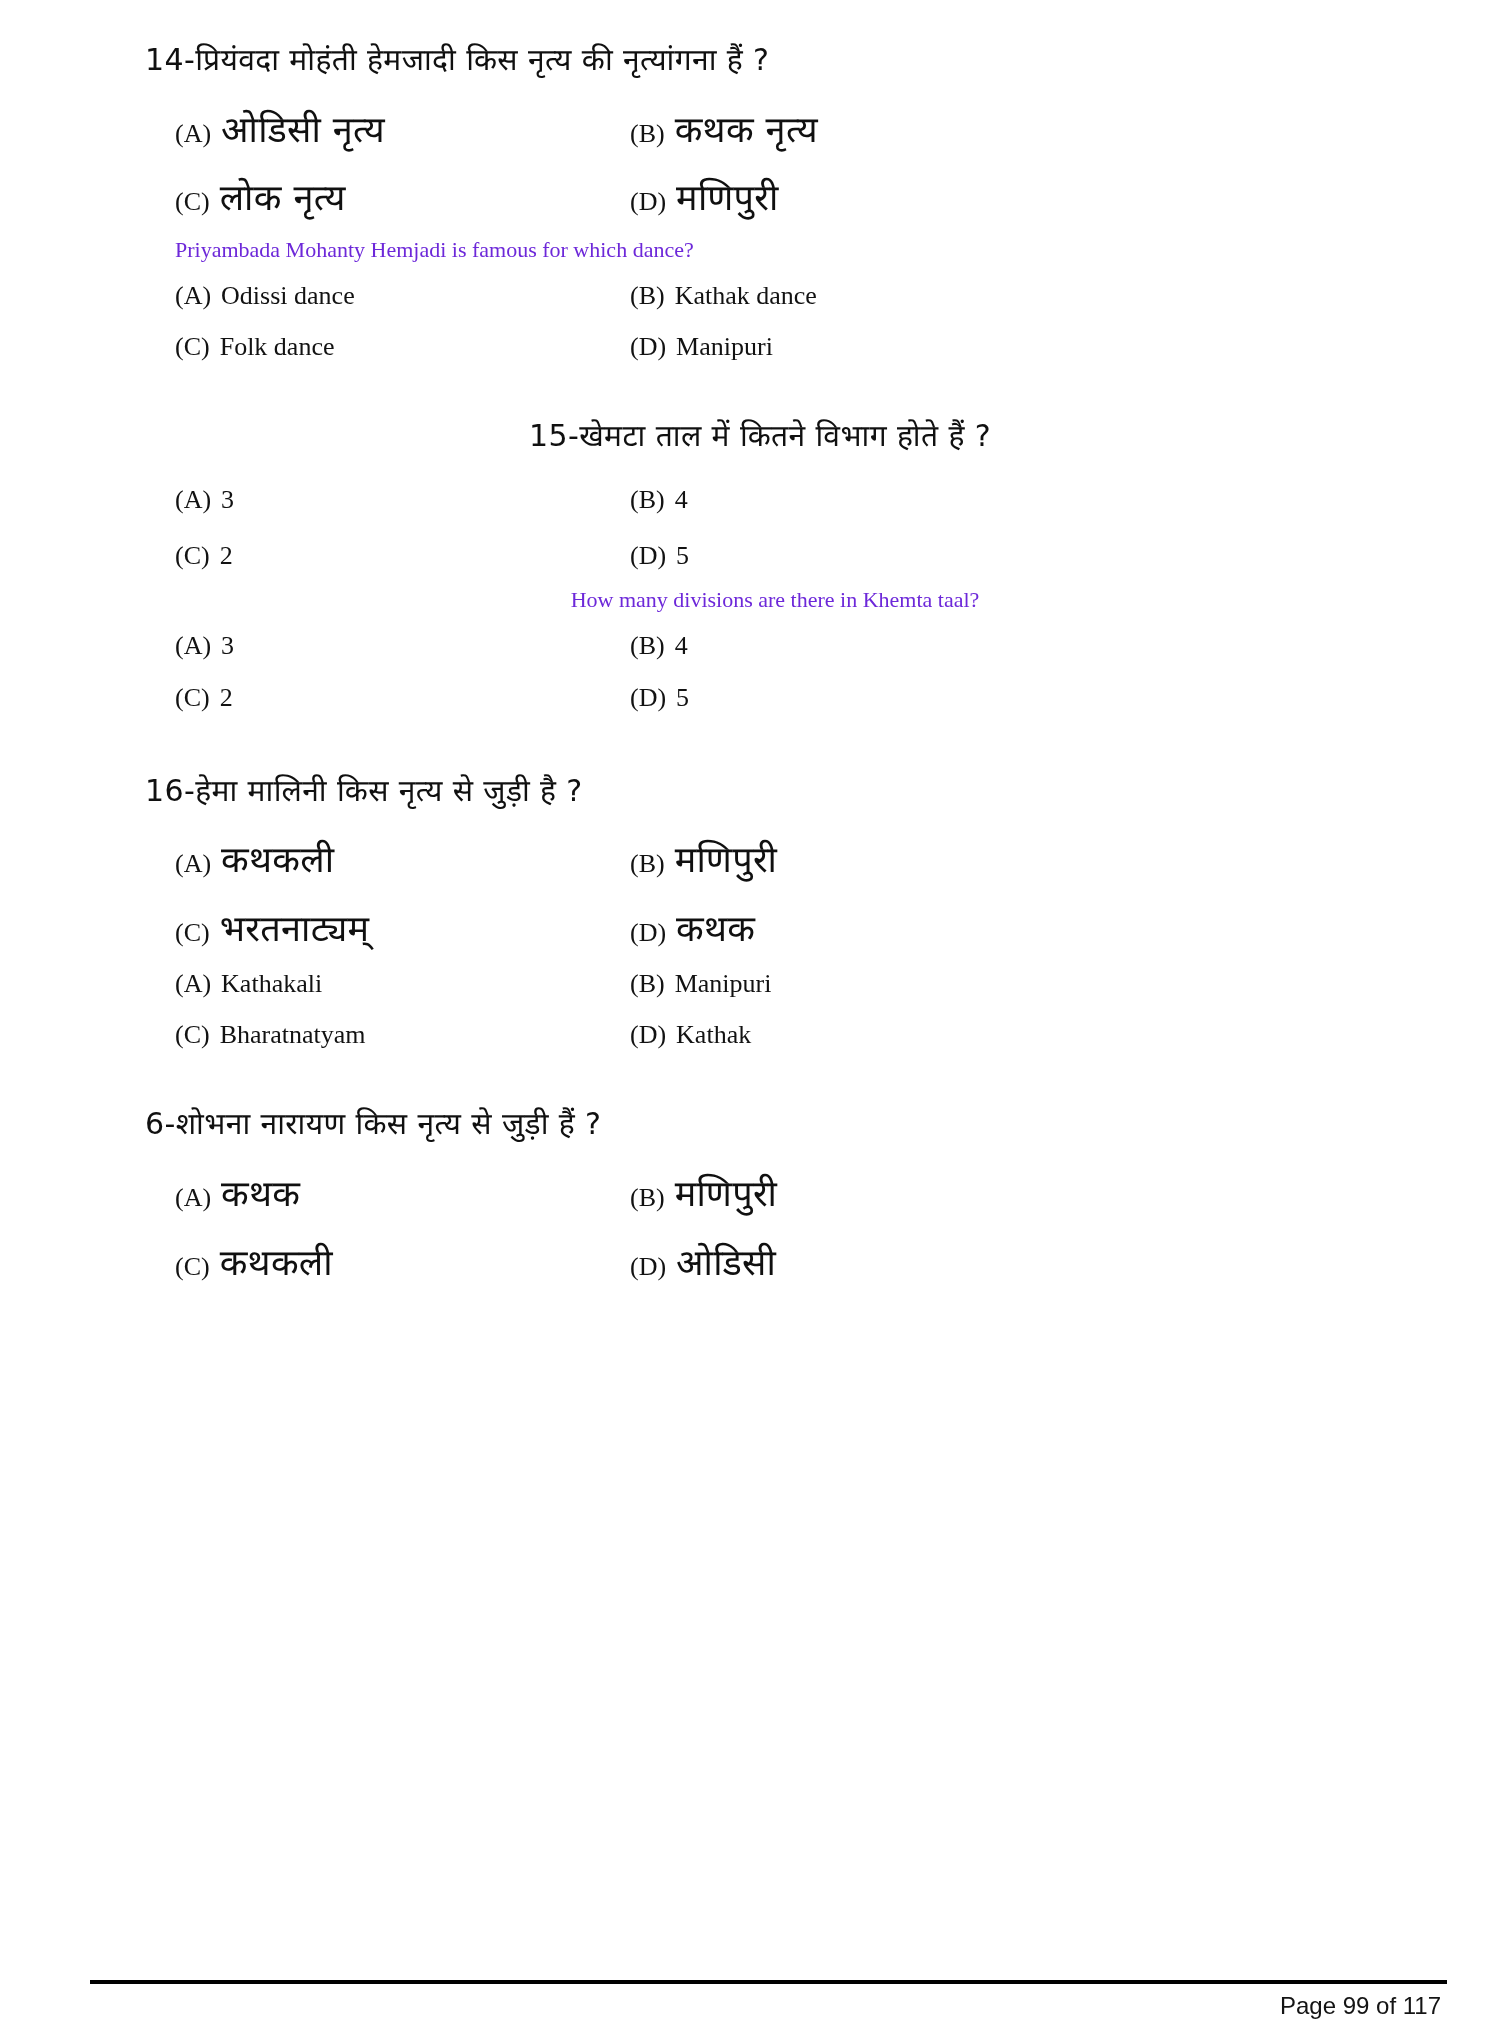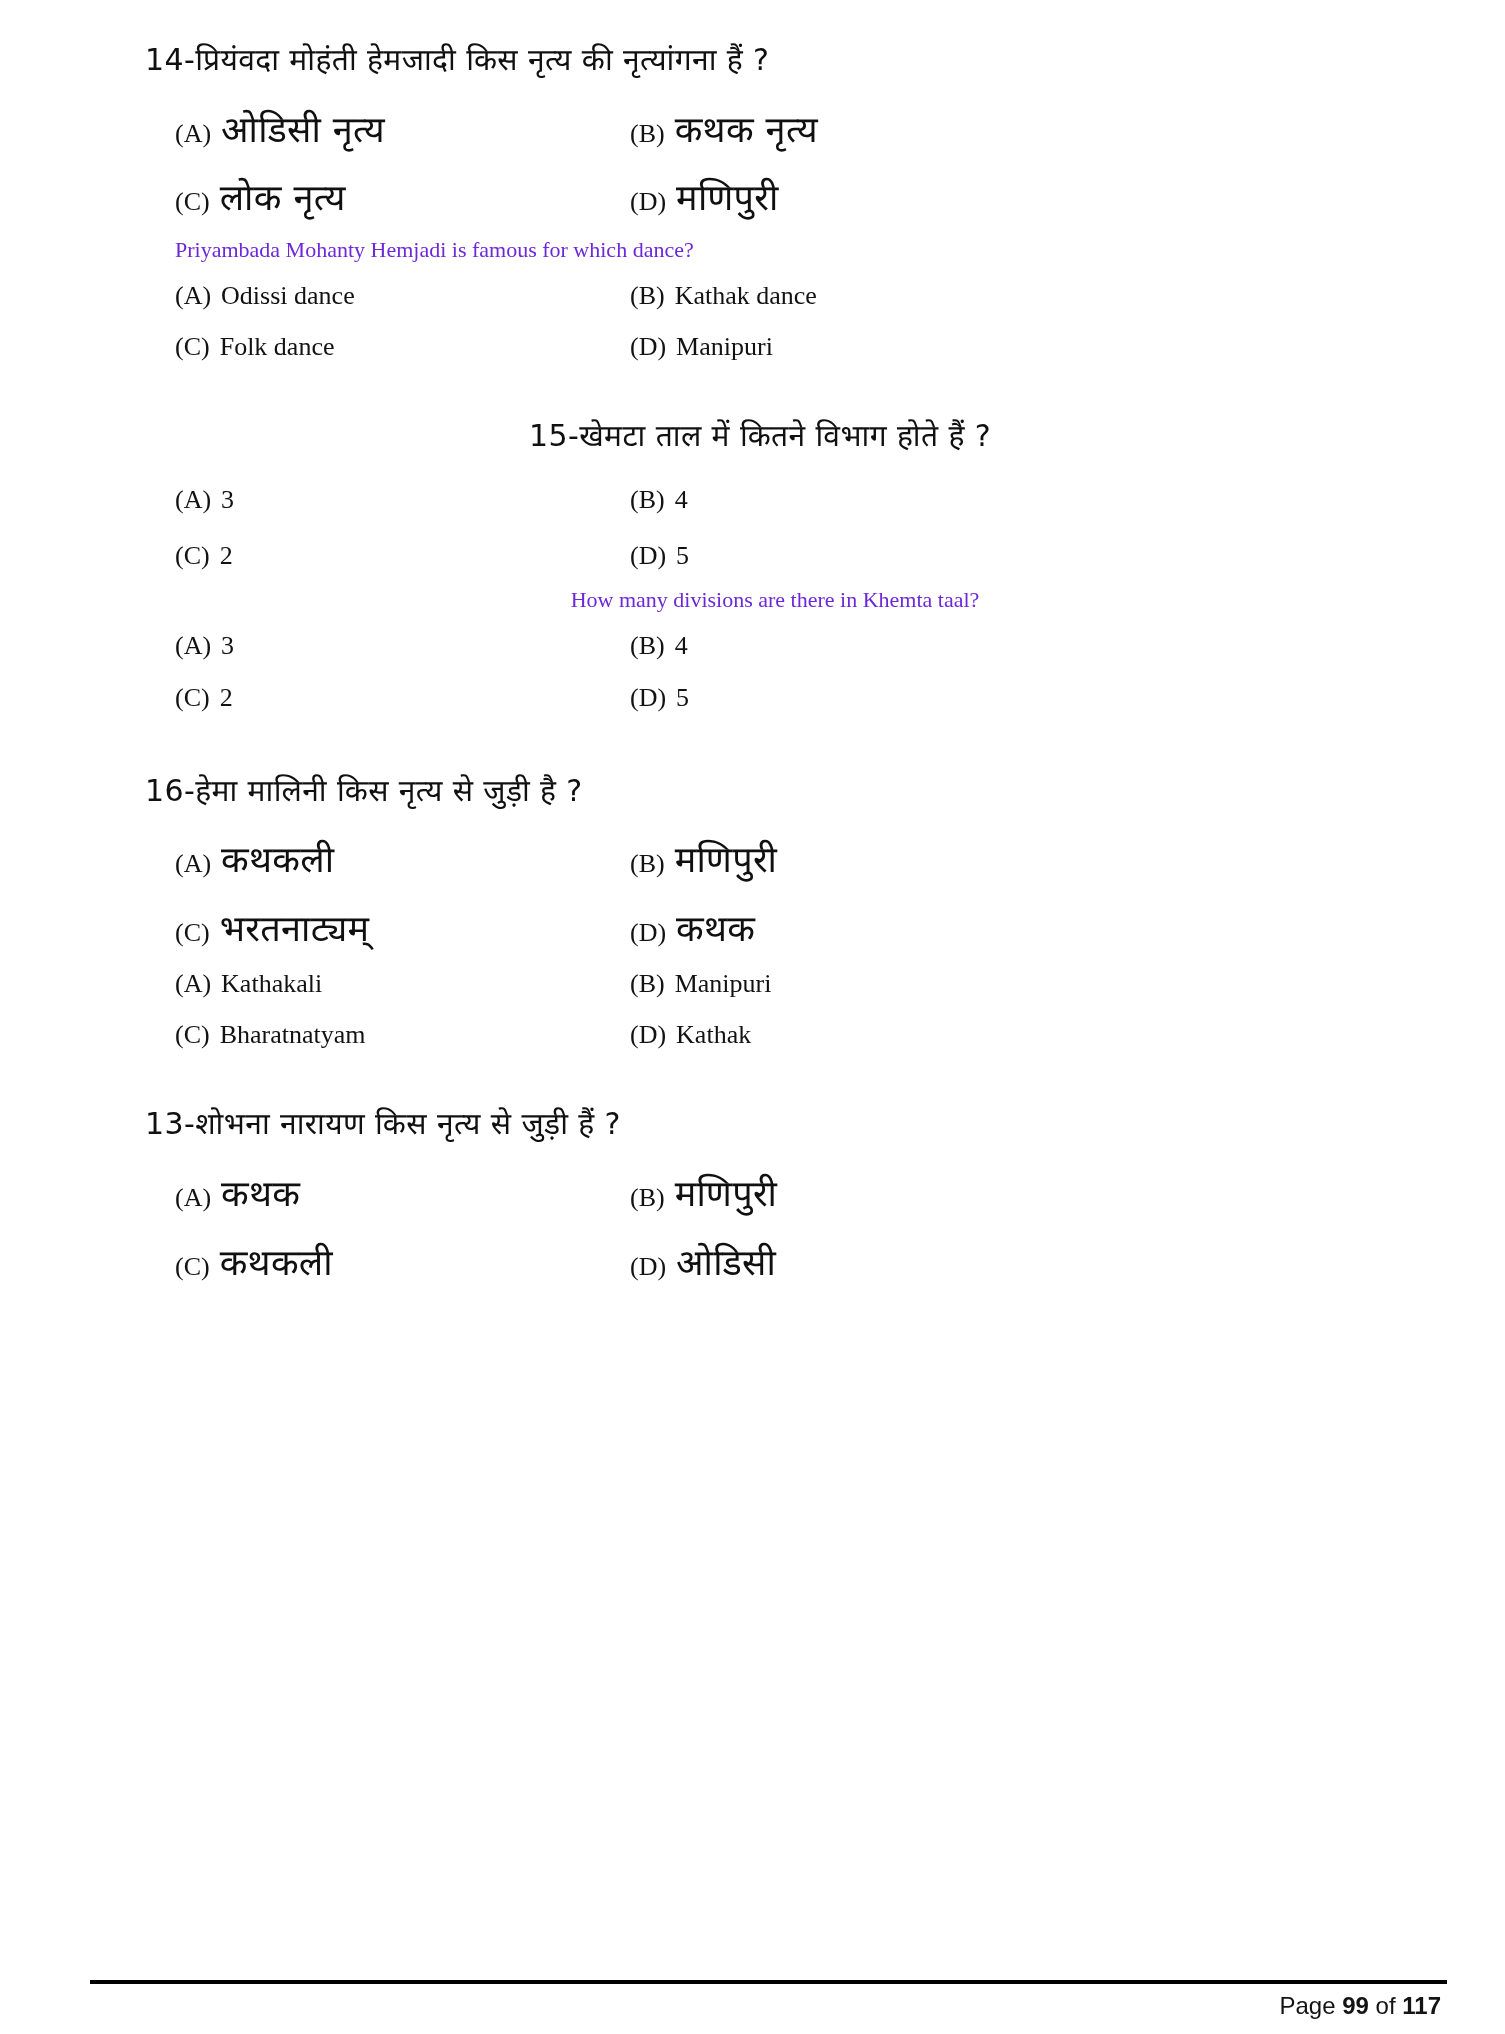--- a/index.html
+++ b/index.html
@@ -100,21 +100,21 @@
     width: 100%;
   }
   .footer-text {
     text-align: right;
     font-family: "Liberation Sans", "DejaVu Sans", sans-serif;
     font-size: 24px;
     color: #141414;
     padding-top: 8px;
     padding-right: 6px;
   }
-  .footer-text .pg-strong { font-weight: bold; }
+  .footer-text .pg-strong { font-weight: normal; }
 </style>
 </head>
 <body>
 
 <div class="page">
   <div class="content">
 
     <div class="qblock q14">
       <p class="q-hindi">14-प्रियंवदा मोहंती हेमजादी किस नृत्य की नृत्यांगना हैं ?</p>
 
@@ -258,21 +258,21 @@
           <span class="text-en">Bharatnatyam</span>
         </div>
         <div class="opt">
           <span class="marker">(D)</span>
           <span class="text-en">Kathak</span>
         </div>
       </div>
     </div>
 
     <div class="qblock q17">
-      <p class="q-hindi">13-शोभना नारायण किस नृत्य से जुड़ी हैं ?</p>
+      <p class="q-hindi">6-शोभना नारायण किस नृत्य से जुड़ी हैं ?</p>
 
       <div class="opt-row hindi">
         <div class="opt">
           <span class="marker">(A)</span>
           <span class="text-hi">कथक</span>
         </div>
         <div class="opt">
           <span class="marker">(B)</span>
           <span class="text-hi">मणिपुरी</span>
         </div>

